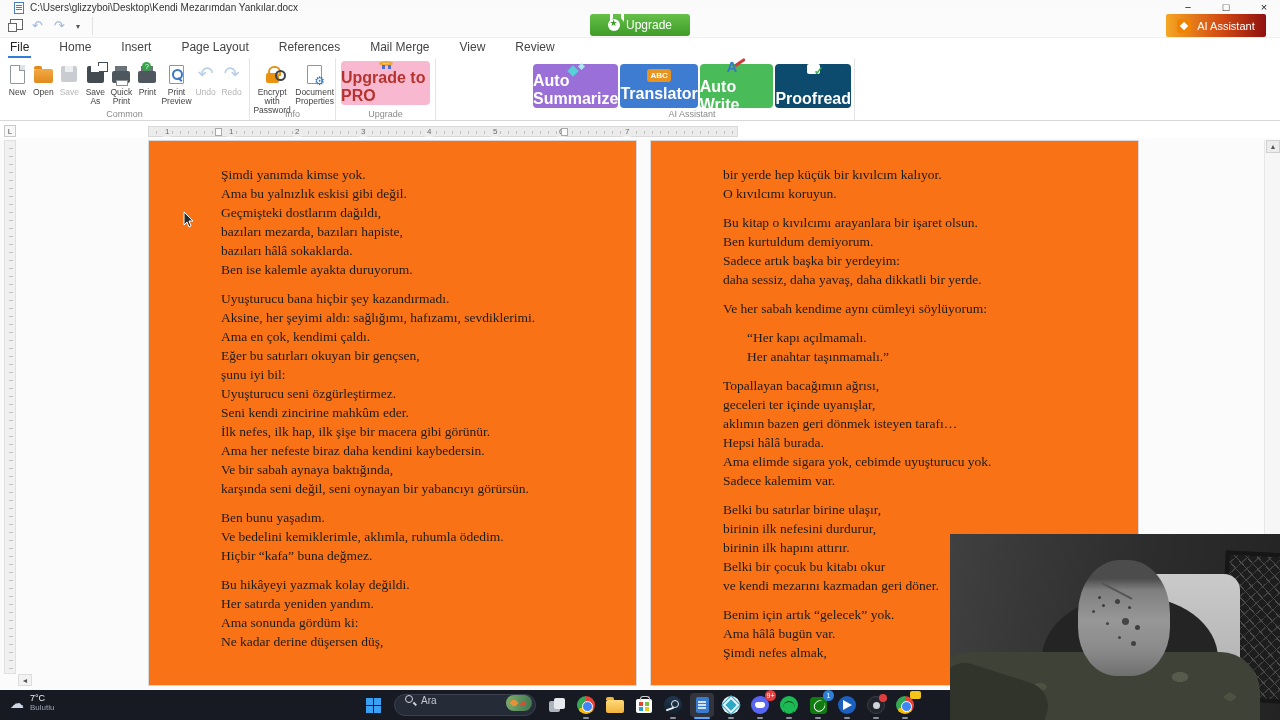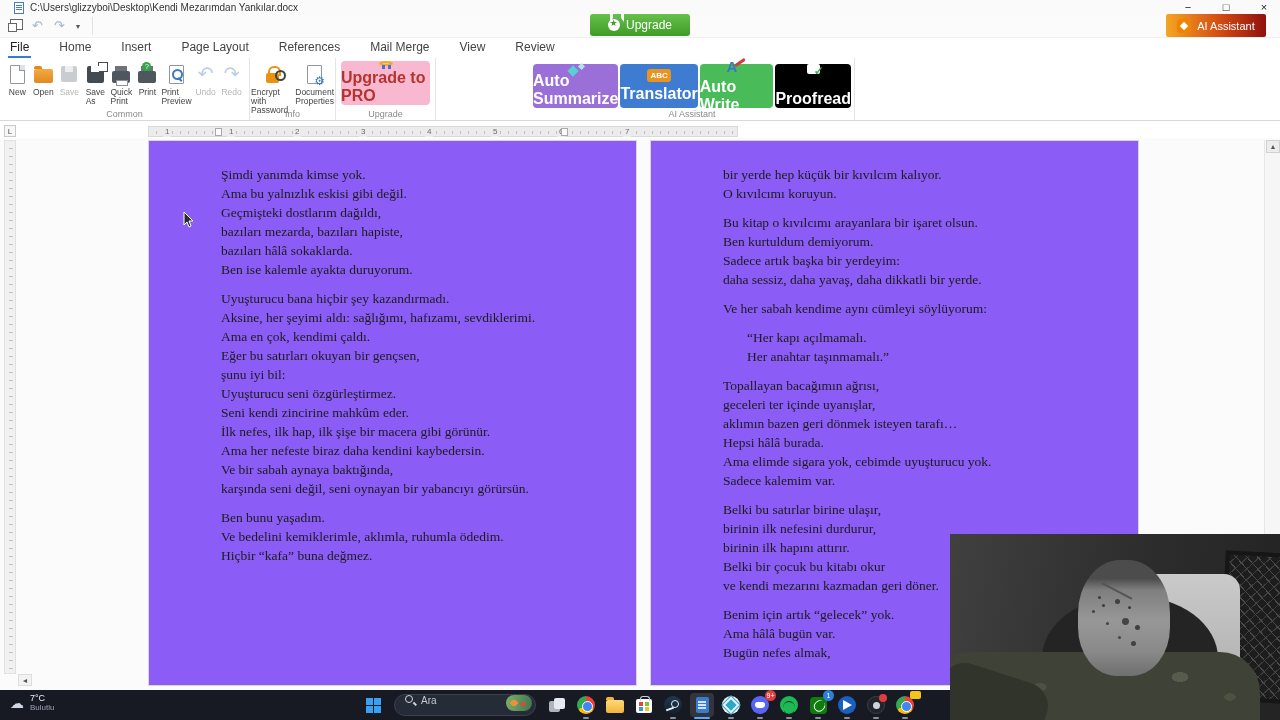--- a/index.html
+++ b/index.html
@@ -38,21 +38,21 @@
   .menubar { position:absolute; top:38px; left:0; width:1280px; height:20px; background:#fff; display:flex; gap:26px; padding-left:8px; z-index:9; }
   .menu-item { font-size:12px; color:#444; line-height:18px; padding:0 2px; }
   .menu-item.active { color:#222; border-bottom:2px solid #2f7fd6; }
 
   
   .ribbon { position:absolute; top:58px; left:0; width:1280px; height:63px; background:#fff; border-bottom:1px solid #d8d8d8; z-index:9; }
   .rgroup { position:absolute; top:0; height:62px; border-right:1px solid #e5e5e5; }
   .rgroup .glabel { position:absolute; bottom:1px; width:100%; text-align:center; font-size:9px; color:#8a8a8a; }
   .rbtns { display:flex; align-items:flex-start; justify-content:center; height:50px; padding-top:3px; }
   .rbtn { display:flex; flex-direction:column; align-items:center; gap:2px; padding:1px 1px; }
-  .rbtn .cap { font-size:8.5px; color:#444; line-height:9px; white-space:pre-line; }
+  .rbtn .cap { font-size:8.5px; color:#444; text-align:center; line-height:9px; white-space:pre-line; }
   .rbtn.disabled .cap { color:#b5b5b5; }
 
   .ico { width:24px; height:24px; position:relative; display:flex; align-items:center; justify-content:center; }
   .i-page { width:15px; height:19px; background:#fff; border:1.5px solid #8f969e; border-radius:1px; position:relative;}
   .i-page::after{ content:""; position:absolute; right:-1px; top:-1px; width:5px; height:5px; background:#dfe3e8; border-left:1.5px solid #8f969e; border-bottom:1.5px solid #8f969e;}
   .i-folder { width:19px; height:14px; background:linear-gradient(#f3a944,#e08a1e); border-radius:2px; position:relative; margin-top:4px;}
   .i-folder::before{ content:""; position:absolute; top:-3px; left:0; width:8px; height:3px; background:#e08a1e; border-radius:2px 2px 0 0;}
   .i-floppy { width:16px; height:16px; background:#c9cdd2; border-radius:2px; position:relative;}
   .i-floppy::after{content:""; position:absolute; left:4px; top:0; width:8px; height:6px; background:#eceef0;}
   .i-saveas { width:17px; height:17px; background:#424a52; border-radius:2px; position:relative;}
@@ -93,21 +93,21 @@
   .hruler { position:absolute; left:148px; top:4px; width:590px; height:11px; background:#ececec; border:1px solid #d9d9d9; }
   .hruler .ticks { position:absolute; left:0; top:4px; width:100%; height:3px;
      background:repeating-linear-gradient(90deg, transparent 0 7px, #b3b3b3 7px 8px); opacity:.8; }
   .hruler .num { position:absolute; top:0; font-size:8px; color:#6a6a6a; background:#ececec; padding:0 2px; line-height:10px; }
   .indent-marker { position:absolute; top:1px; width:7px; height:8px; background:#fdfdfd; border:1px solid #a9a9a9; }
 
   
   .workspace { position:absolute; top:138px; left:0; width:1280px; height:552px; background:#fbfbfb; overflow:hidden; }
   .vruler { position:absolute; left:4px; top:2px; width:12px; height:534px; background:#f1f1f1; border:1px solid #e0e0e0;
      background-image:repeating-linear-gradient(180deg, transparent 0 7px, #c2c2c2 7px 8px); background-size:4px 100%; background-repeat:no-repeat; background-position:4px 0; }
-  .page { position:absolute; top:2px; width:489px; height:546px; background:#8b5cf6; border:1px solid #d8d8d8; }
+  .page { position:absolute; top:2px; width:489px; height:546px; background:#f97316; border:1px solid #d8d8d8; }
   .page.left { left:148px; }
   .page.right { left:650px; }
   .page-text { position:absolute; left:72px; top:24px; width:360px; font-family:"Liberation Serif", serif; font-size:13.5px; line-height:19px; color:#1c1c1c; }
   .stanza { margin-bottom:10px; }
   .stanza.indent { padding-left:24px; }
   .vscroll { position:absolute; right:0; top:2px; width:16px; height:534px; background:#f6f6f6; border-left:1px solid #e7e7e7; }
   .vscroll .upbtn { position:absolute; top:0; left:1px; width:14px; height:13px; background:#ececec; border:1px solid #d0d0d0; font-size:7px; color:#555; text-align:center; line-height:12px; }
   .hscroll-left { position:absolute; left:18px; top:536px; width:14px; height:12px; background:#f2f2f2; border:1px solid #ddd; font-size:7px; color:#555; text-align:center; line-height:11px; }
 
   
@@ -332,21 +332,21 @@
         <div class="blbl" style="color:#fff;">Auto Summarize</div>
       </div>
       <div class="bigbtn" style="flex:1; background:#3d7cd0;">
         <div class="i-abc">ABC</div>
         <div class="blbl" style="color:#fff;">Translator</div>
       </div>
       <div class="bigbtn" style="flex:1; background:#49bb59;">
         <div class="i-awrite">A</div>
         <div class="blbl" style="color:#fff;">Auto Write</div>
       </div>
-      <div class="bigbtn" style="flex:1; background:#000000;gap:16px;">
+      <div class="bigbtn" style="flex:1; background:#0c4a6e;gap:16px;">
         <div class="i-proof"></div>
         <div class="blbl" style="color:#fff;">Proofread</div>
       </div>
     </div>
     <div class="glabel">AI Assistant</div>
   </div>
 </div>
 
 <div class="ruler-row">
   <div class="tab-sel">L</div>
@@ -391,20 +391,26 @@
           <div>İlk nefes, ilk hap, ilk şişe bir macera gibi görünür.</div>
           <div>Ama her nefeste biraz daha kendini kaybedersin.</div>
           <div>Ve bir sabah aynaya baktığında,</div>
           <div>karşında seni değil, seni oynayan bir yabancıyı görürsün.</div>
         </div>
         <div class="stanza">
           <div>Ben bunu yaşadım.</div>
           <div>Ve bedelini kemiklerimle, aklımla, ruhumla ödedim.</div>
           <div>Hiçbir “kafa” buna değmez.</div>
         </div>
+        <div class="stanza">
+          <div>Bu hikâyeyi yazmak kolay değildi.</div>
+          <div>Her satırda yeniden yandım.</div>
+          <div>Ama sonunda gördüm ki:</div>
+          <div>Ne kadar derine düşersen düş,</div>
+        </div>
       </div>
   </div>
 
   <div class="page right">
     <div class="page-text">
         <div class="stanza">
           <div>bir yerde hep küçük bir kıvılcım kalıyor.</div>
           <div>O kıvılcımı koruyun.</div>
         </div>
         <div class="stanza">
@@ -431,21 +437,21 @@
         <div class="stanza">
           <div>Belki bu satırlar birine ulaşır,</div>
           <div>birinin ilk nefesini durdurur,</div>
           <div>birinin ilk hapını attırır.</div>
           <div>Belki bir çocuk bu kitabı okur</div>
           <div>ve kendi mezarını kazmadan geri döner.</div>
         </div>
         <div class="stanza">
           <div>Benim için artık “gelecek” yok.</div>
           <div>Ama hâlâ bugün var.</div>
-          <div>Bugün nefes almak,</div>
+          <div>Şimdi nefes almak,</div>
         </div>
       </div>
   </div>
 
   <div class="vscroll">
     <div class="upbtn">▲</div>
   </div>
   <div class="hscroll-left">◄</div>
 </div>
 

